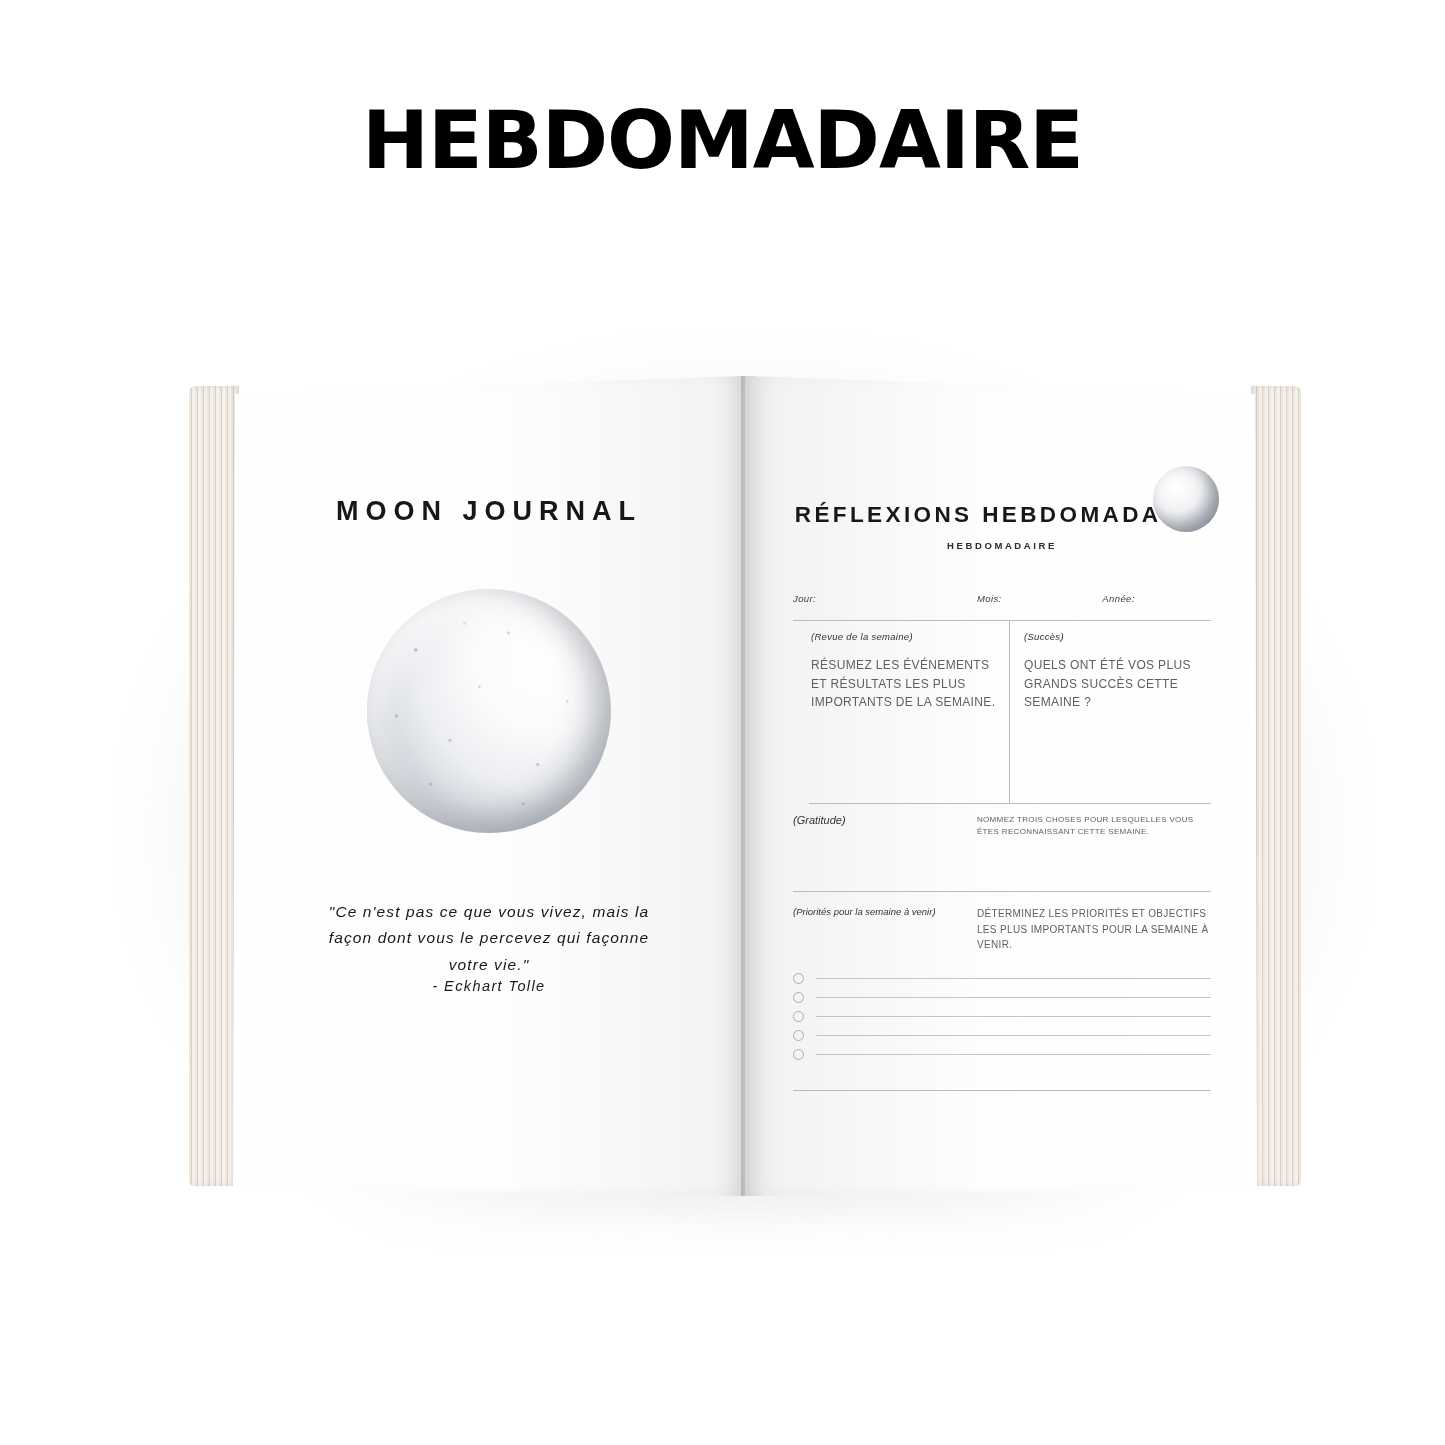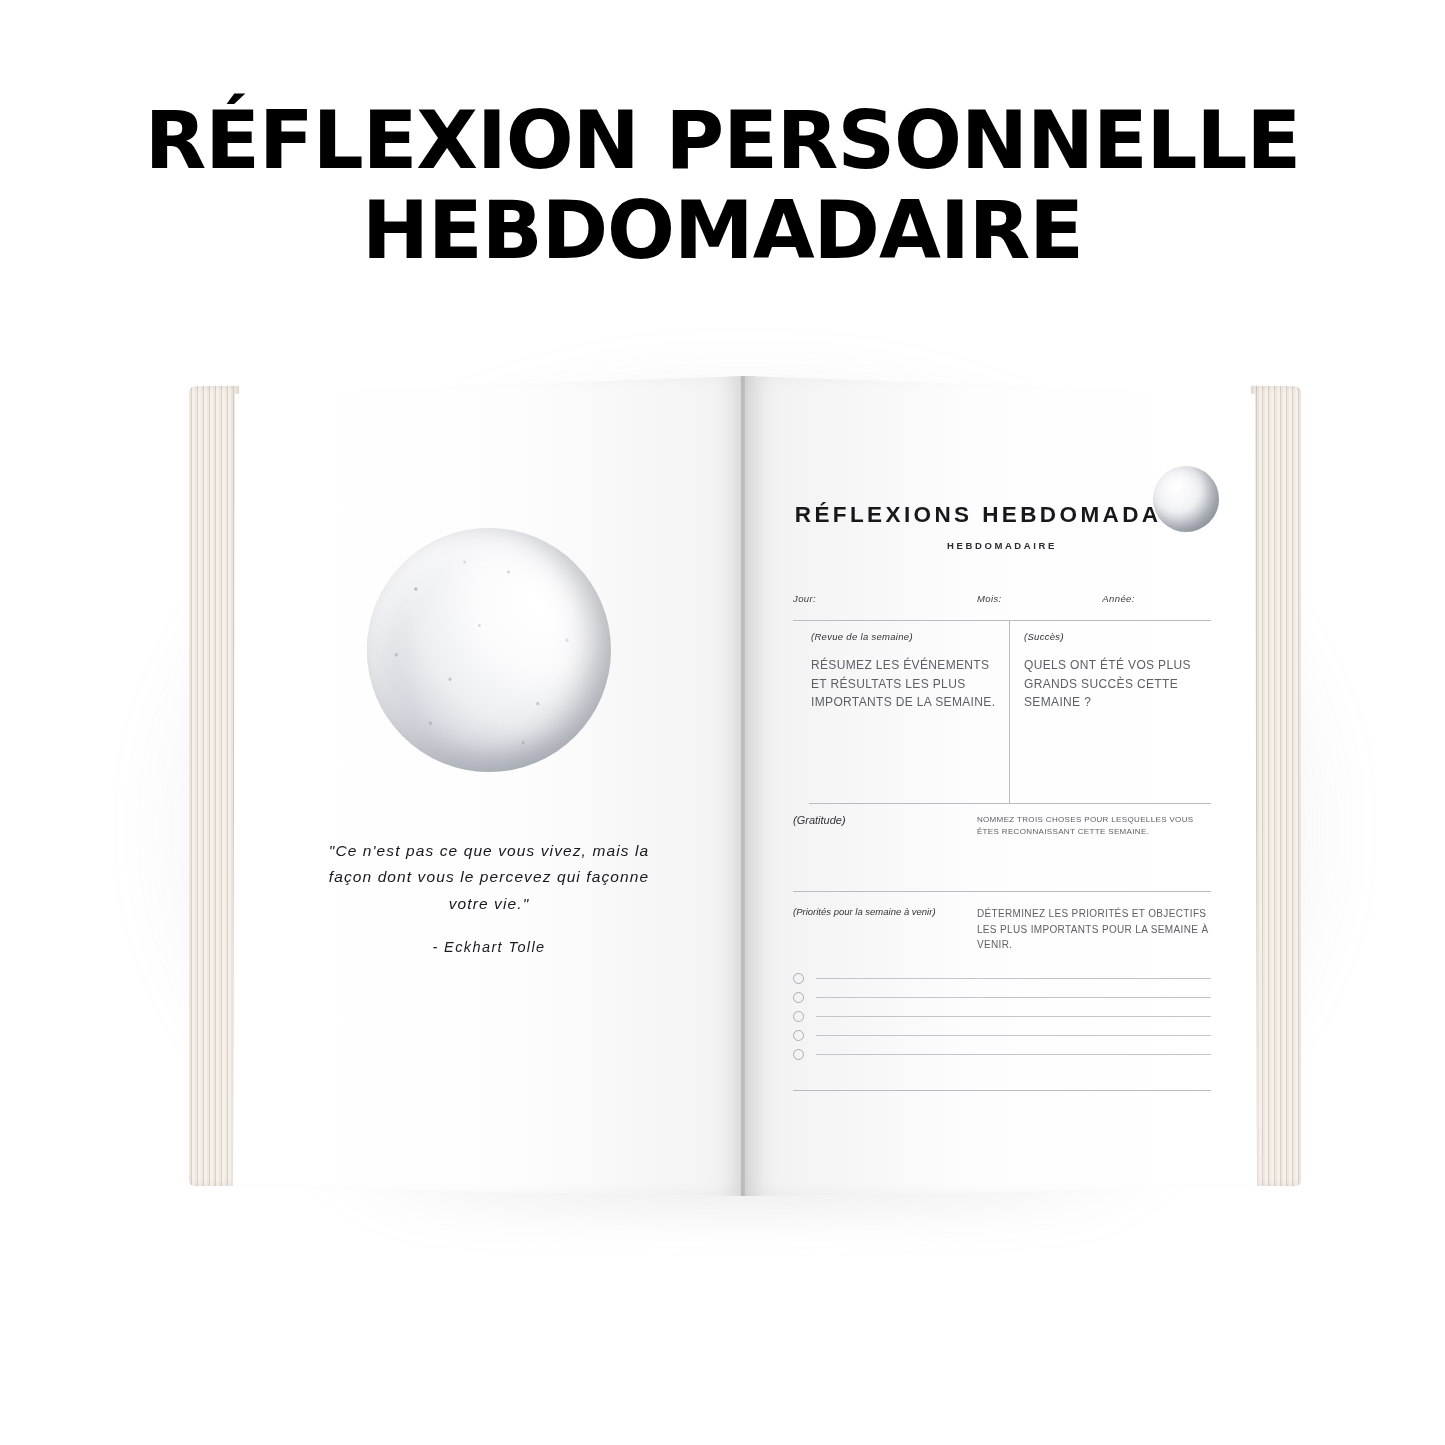--- a/index.html
+++ b/index.html
@@ -161,21 +161,20 @@
     margin: 66px auto 0 auto;
     width: 360px;
     font-family: "Liberation Sans", sans-serif;
     font-style: italic;
     font-size: 15.5px;
     line-height: 1.7;
     letter-spacing: 1.1px;
     color: #16181b;
   }
   .quote-author {
-    margin-top: 22px;
     font-family: "Liberation Sans", sans-serif;
     font-style: italic;
     font-size: 14.5px;
     letter-spacing: 1.4px;
     color: #1a1c1f;
   }
 
   
   .pg-r-inner {
     position: absolute;
@@ -321,33 +320,33 @@
   }
   .bottom-rule {
     margin-top: 26px;
     border-bottom: 1px solid #b9bbbe;
   }
 </style>
 </head>
 <body>
 
 <div class="headline">
-  <span class="l1">RÉFLEXION PERSONNELLE</span>
   <span class="l2">HEBDOMADAIRE</span>
 </div>
 
 <div class="book-wrap">
   <div class="book-shadow"></div>
 
   <div class="book">
     <div class="edge-left"></div>
     <div class="edge-right"></div>
 
     <div class="page page-left">
       <div class="pg-l-inner">
+        <div class="moon-title">MOON JOURNAL</div>
         <div class="moon-img"></div>
         <div class="quote">"Ce n'est pas ce que vous vivez, mais la façon dont vous le percevez qui façonne votre vie."</div>
         <div class="quote-author">- Eckhart Tolle</div>
       </div>
     </div>
 
     <div class="spine"></div>
 
     <div class="page page-right">
       <div class="pg-r-inner">

